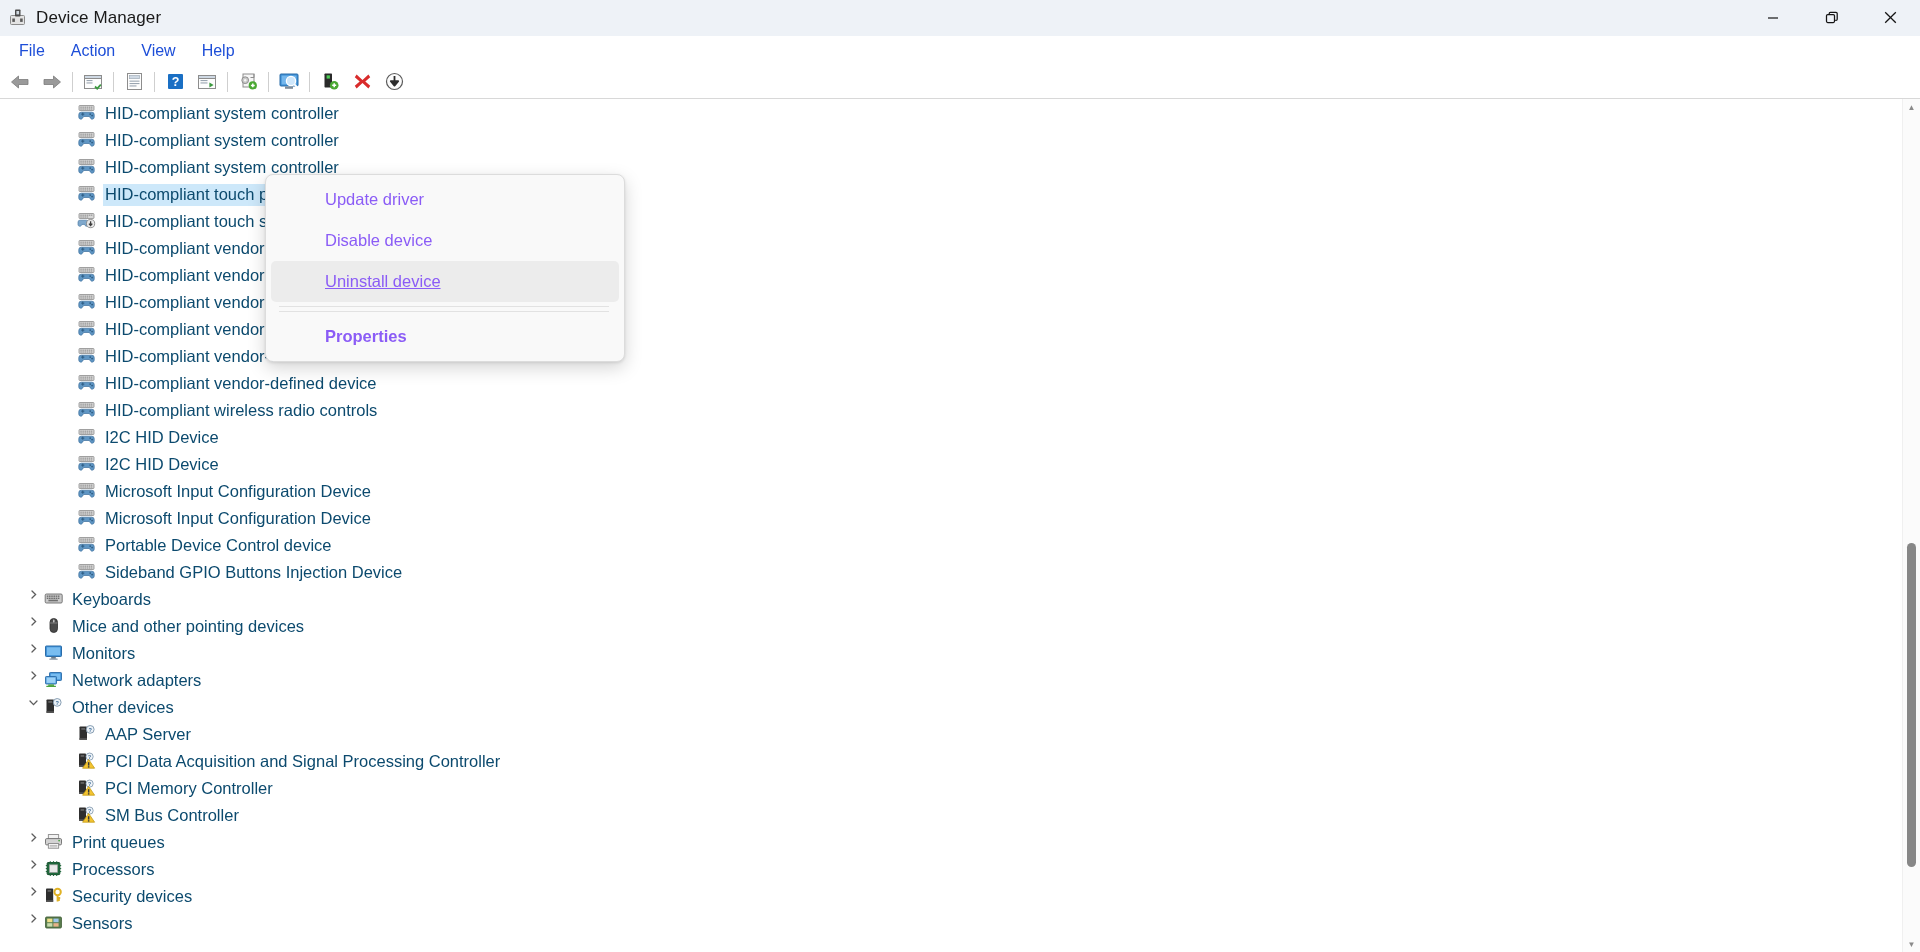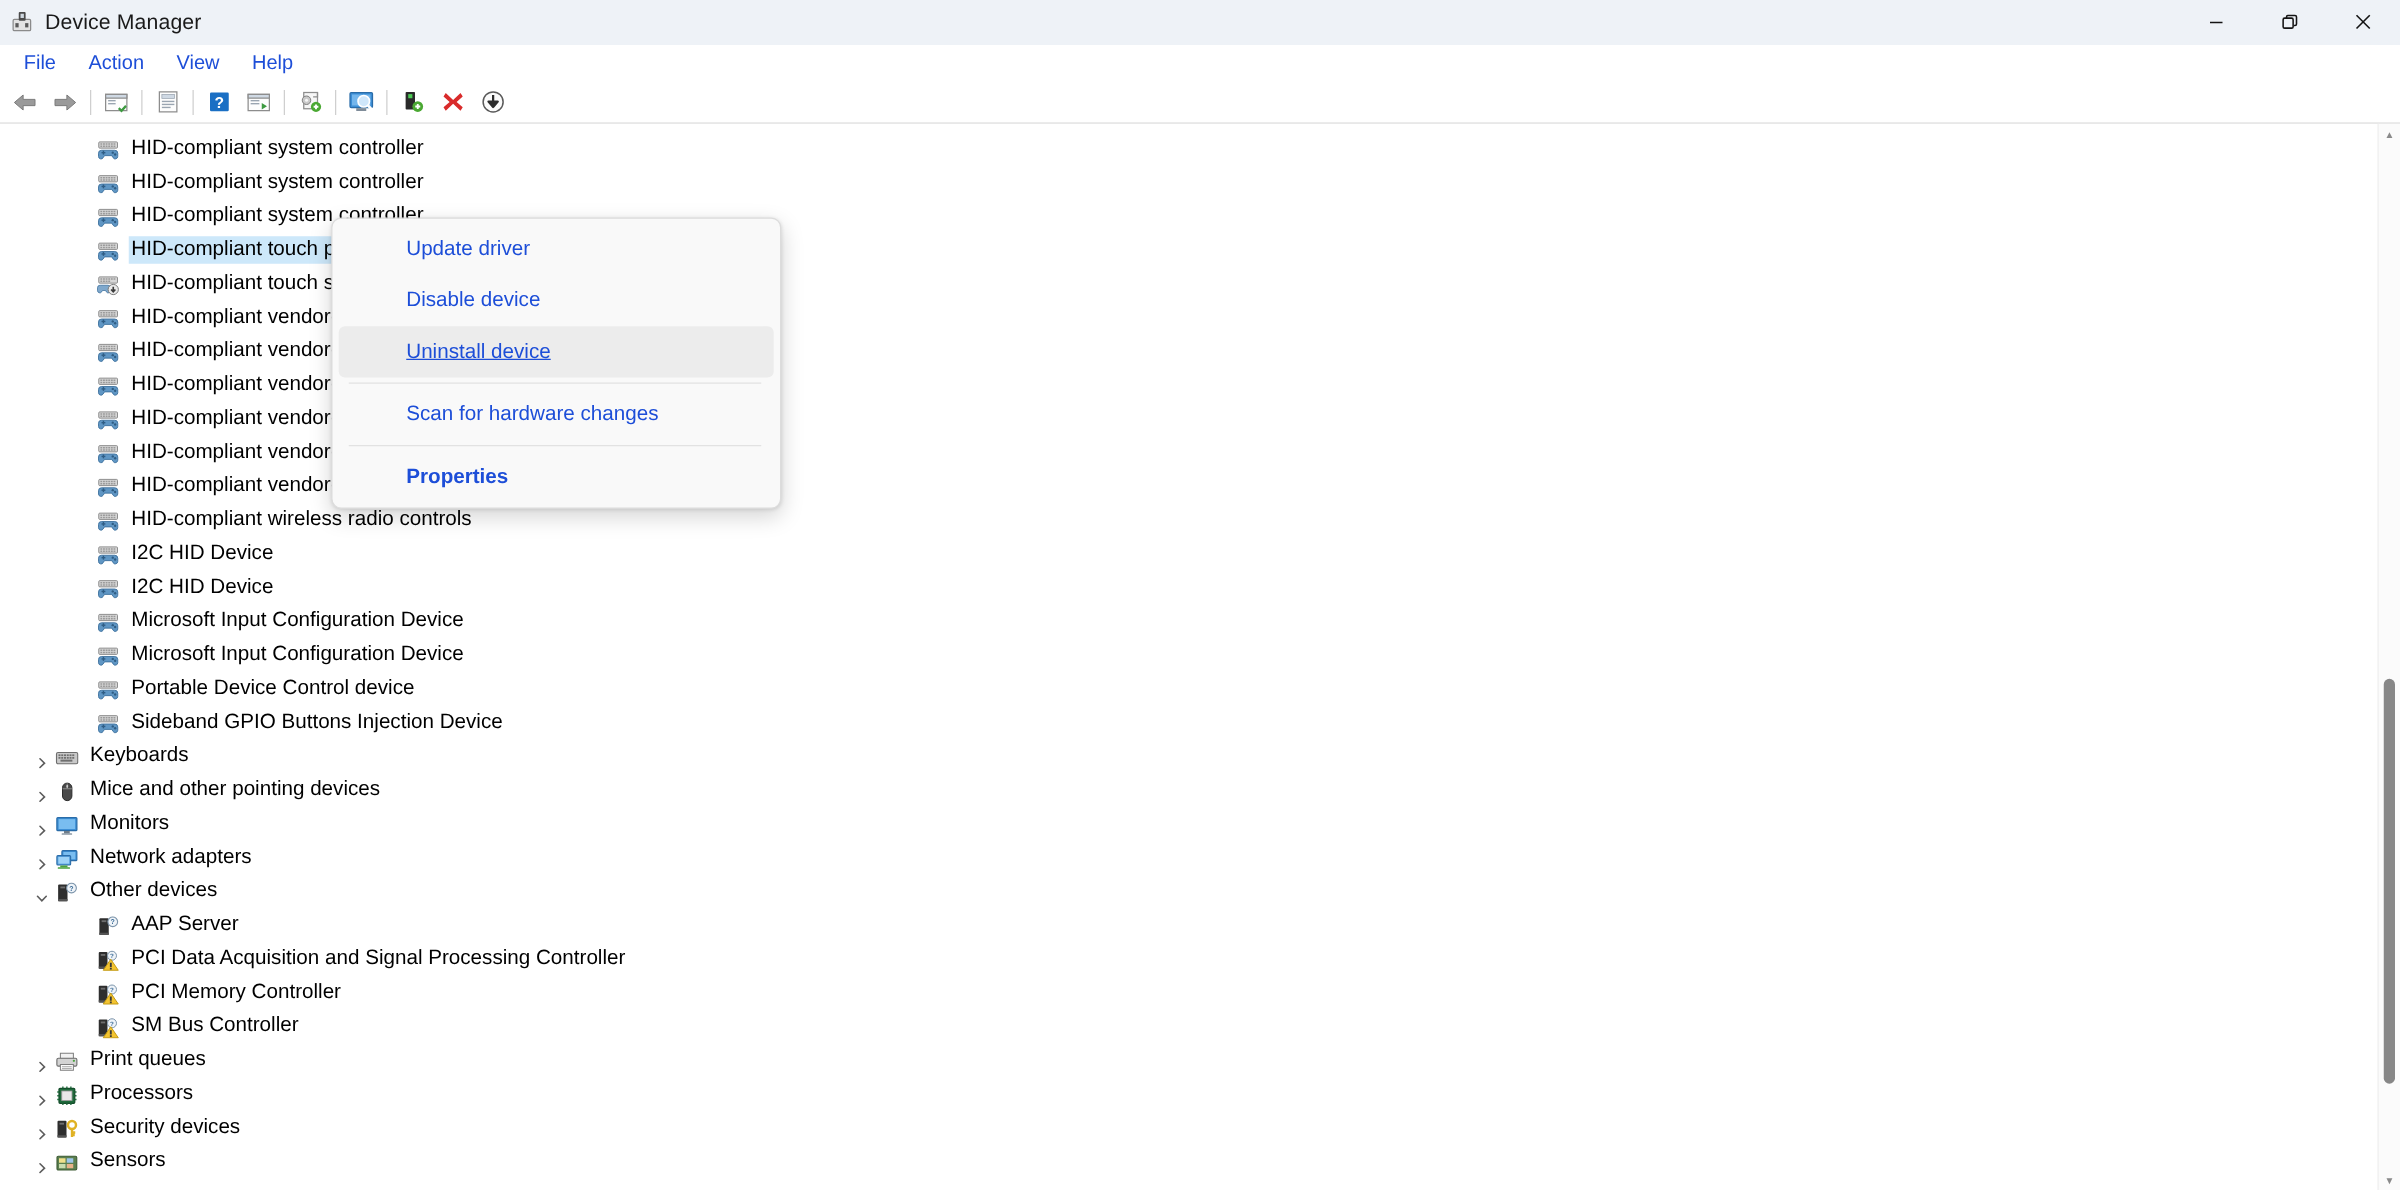--- a/index.html
+++ b/index.html
@@ -111,23 +111,23 @@
   }
   .tree {
     position: absolute;
     top: 0; left: 0; right: 17px; bottom: 0;
     padding-top: 4px;
     overflow: hidden;
   }
   .row {
     height: 27px;
     display: flex;
-    align-items: flex-end;
+    align-items: flex-start;
     font-size: 16.5px;
-    color: #000000;
+    color: #0c4a6e;
     white-space: nowrap;
     position: relative;
   }
   .row .chev {
     width: 22px;
     display: flex;
     align-items: center;
     justify-content: center;
     color: #5d5d5d;
     font-size: 13px;
@@ -189,21 +189,21 @@
     padding: 4px 3px;
     z-index: 50;
     min-width: 352px;
   }
   .ctx-item {
     height: 41px;
     display: flex;
     align-items: center;
     padding-left: 54px;
     font-size: 16.5px;
-    color: #1d4ed8;
+    color: #8b5cf6;
     border-radius: 5px;
     margin: 0 2px;
   }
   .ctx-item.hl { background: #ececec; text-decoration: underline; }
   .ctx-item.bold { font-weight: bold; }
   .ctx-sep {
     height: 1px;
     background: #e2e2e2;
     margin: 4px 12px 4px 10px;
   }
@@ -1097,21 +1097,20 @@
           </span>
           <span class="label">Sensors</span>
         </div>
       </div>
 
     <div class="ctxmenu" id="ctxmenu" style="left:265px; top:75px;">
         <div class="ctx-item">Update driver</div>
         <div class="ctx-item">Disable device</div>
         <div class="ctx-item hl">Uninstall device</div>
         <div class="ctx-sep"></div>
-        <div class="ctx-item">Scan for hardware changes</div>
         <div class="ctx-sep"></div>
         <div class="ctx-item bold">Properties</div>
       </div>
 
     <div class="scrollbar">
       <div class="sb-arrow" style="top:0;">▲</div>
       <div class="sb-thumb" id="sb-thumb" style="top: 52%; height: 38%;"></div>
       <div class="sb-arrow" style="bottom:0;">▼</div>
     </div>
   </div>

